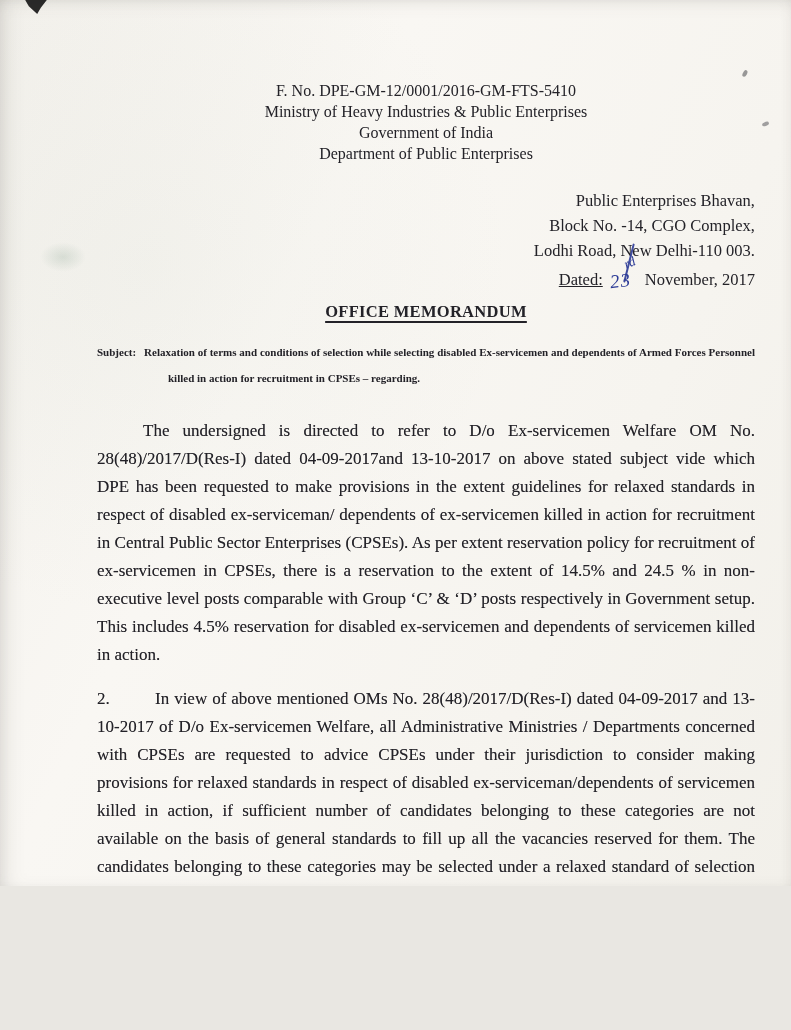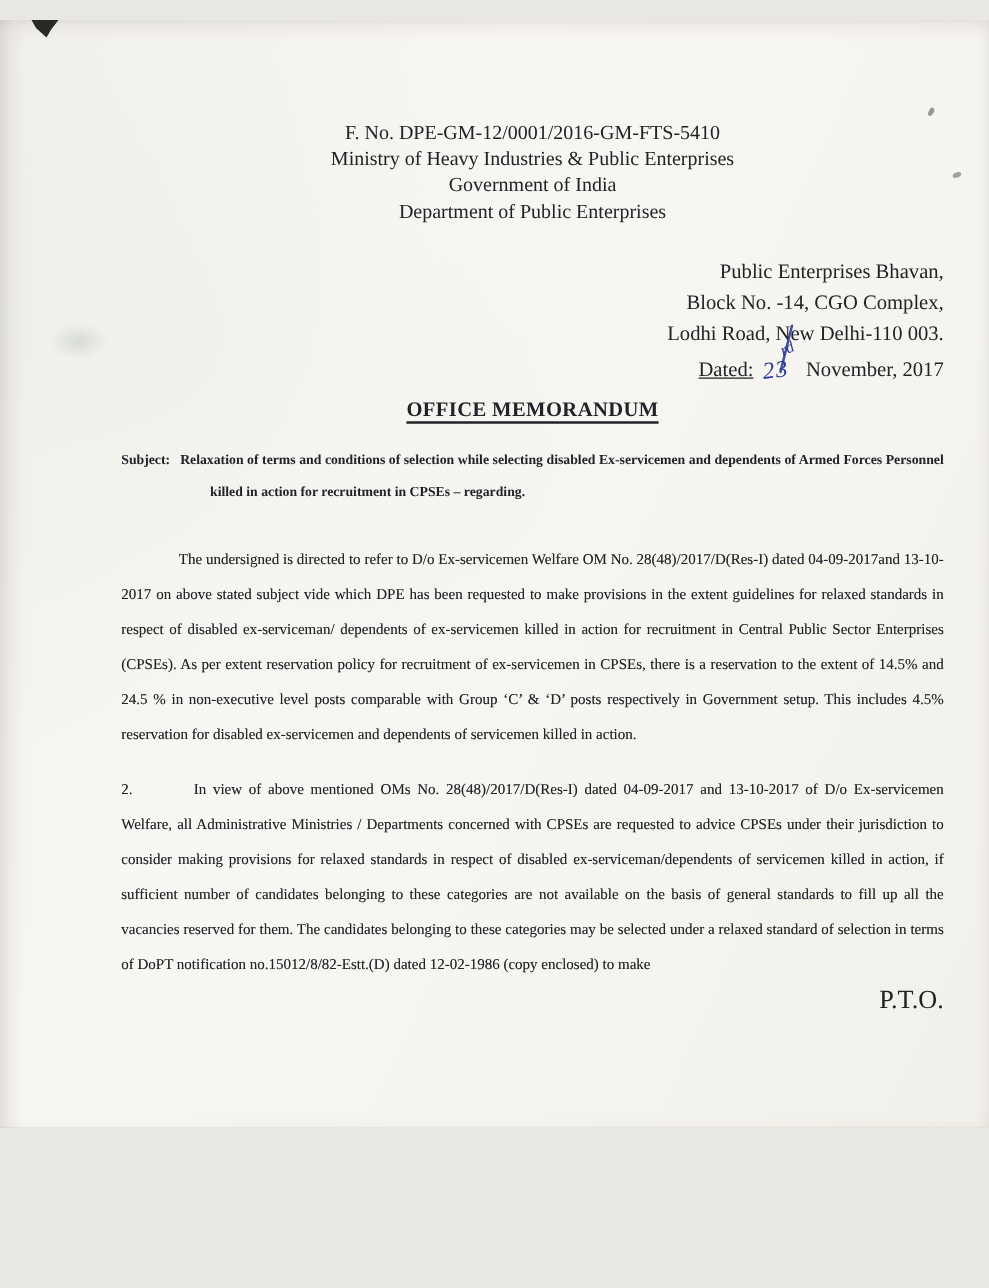--- a/index.html
+++ b/index.html
@@ -4,21 +4,21 @@
 <style>
   html, body {
     margin: 0;
     padding: 0;
     background: #e9e7e2;
   }
   .page {
     position: relative;
     width: 791px;
     height: 886px;
-    margin: 16px auto;
+    margin: 0 auto;
     box-sizing: border-box;
     padding: 80px 36px 0 97px;
     background:
       radial-gradient(ellipse at 18% 30%, rgba(190,200,185,0.10), transparent 40%),
       linear-gradient(115deg, #f3f1ec 0%, #f9f7f3 35%, #f6f4ef 70%, #f2f0ea 100%);
     box-shadow:
       inset 14px 0 26px -18px rgba(95,92,85,0.35),
       inset 0 10px 24px -18px rgba(95,92,85,0.30),
       inset -6px 0 18px -14px rgba(95,92,85,0.22);
     font-family: "Liberation Serif", "DejaVu Serif", serif;
@@ -121,21 +121,21 @@
     line-height: 25.5px;
     text-align: justify;
     padding-left: 71px;
     text-indent: -71px;
   }
   .subject-label { margin-right: 8px; }
 
   
   .body-para {
     margin: 0;
-    font-size: 12px;
+    font-size: 17px;
     line-height: 28px;
     text-align: justify;
     text-shadow: 0 0 .4px rgba(35,34,40,.45);
   }
   .para-1 { margin-top: 26px; text-indent: 46px; }
   .para-2 { margin-top: 16px; }
   .para-num {
     display: inline-block;
     width: 58px;
     text-indent: 0;

